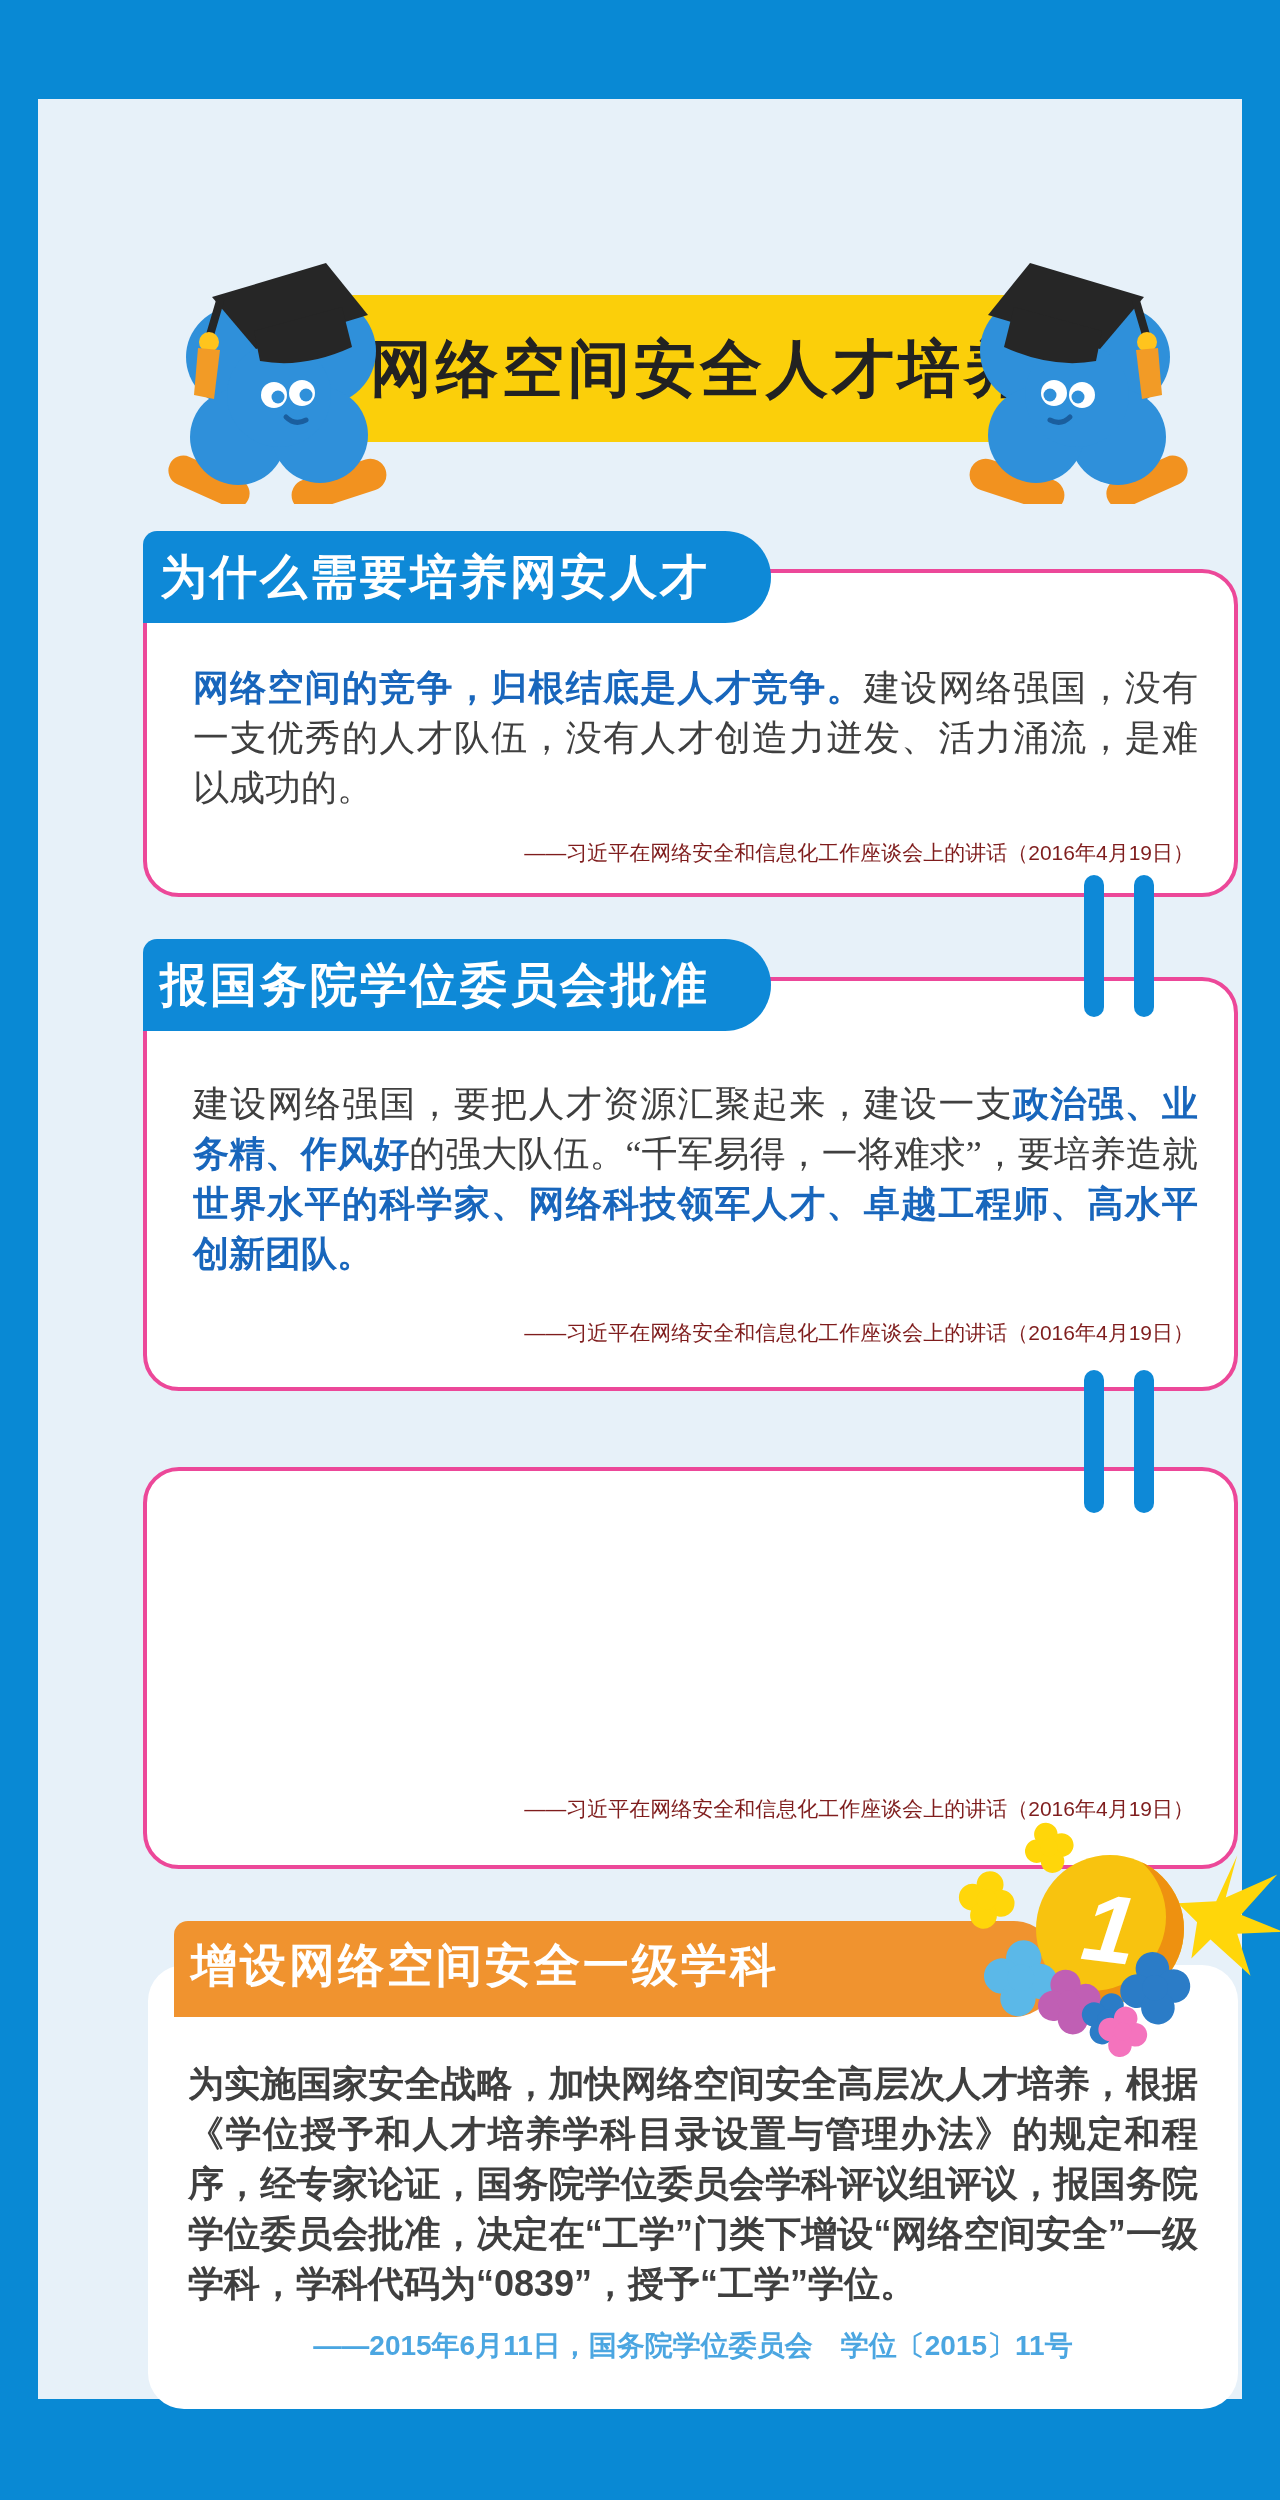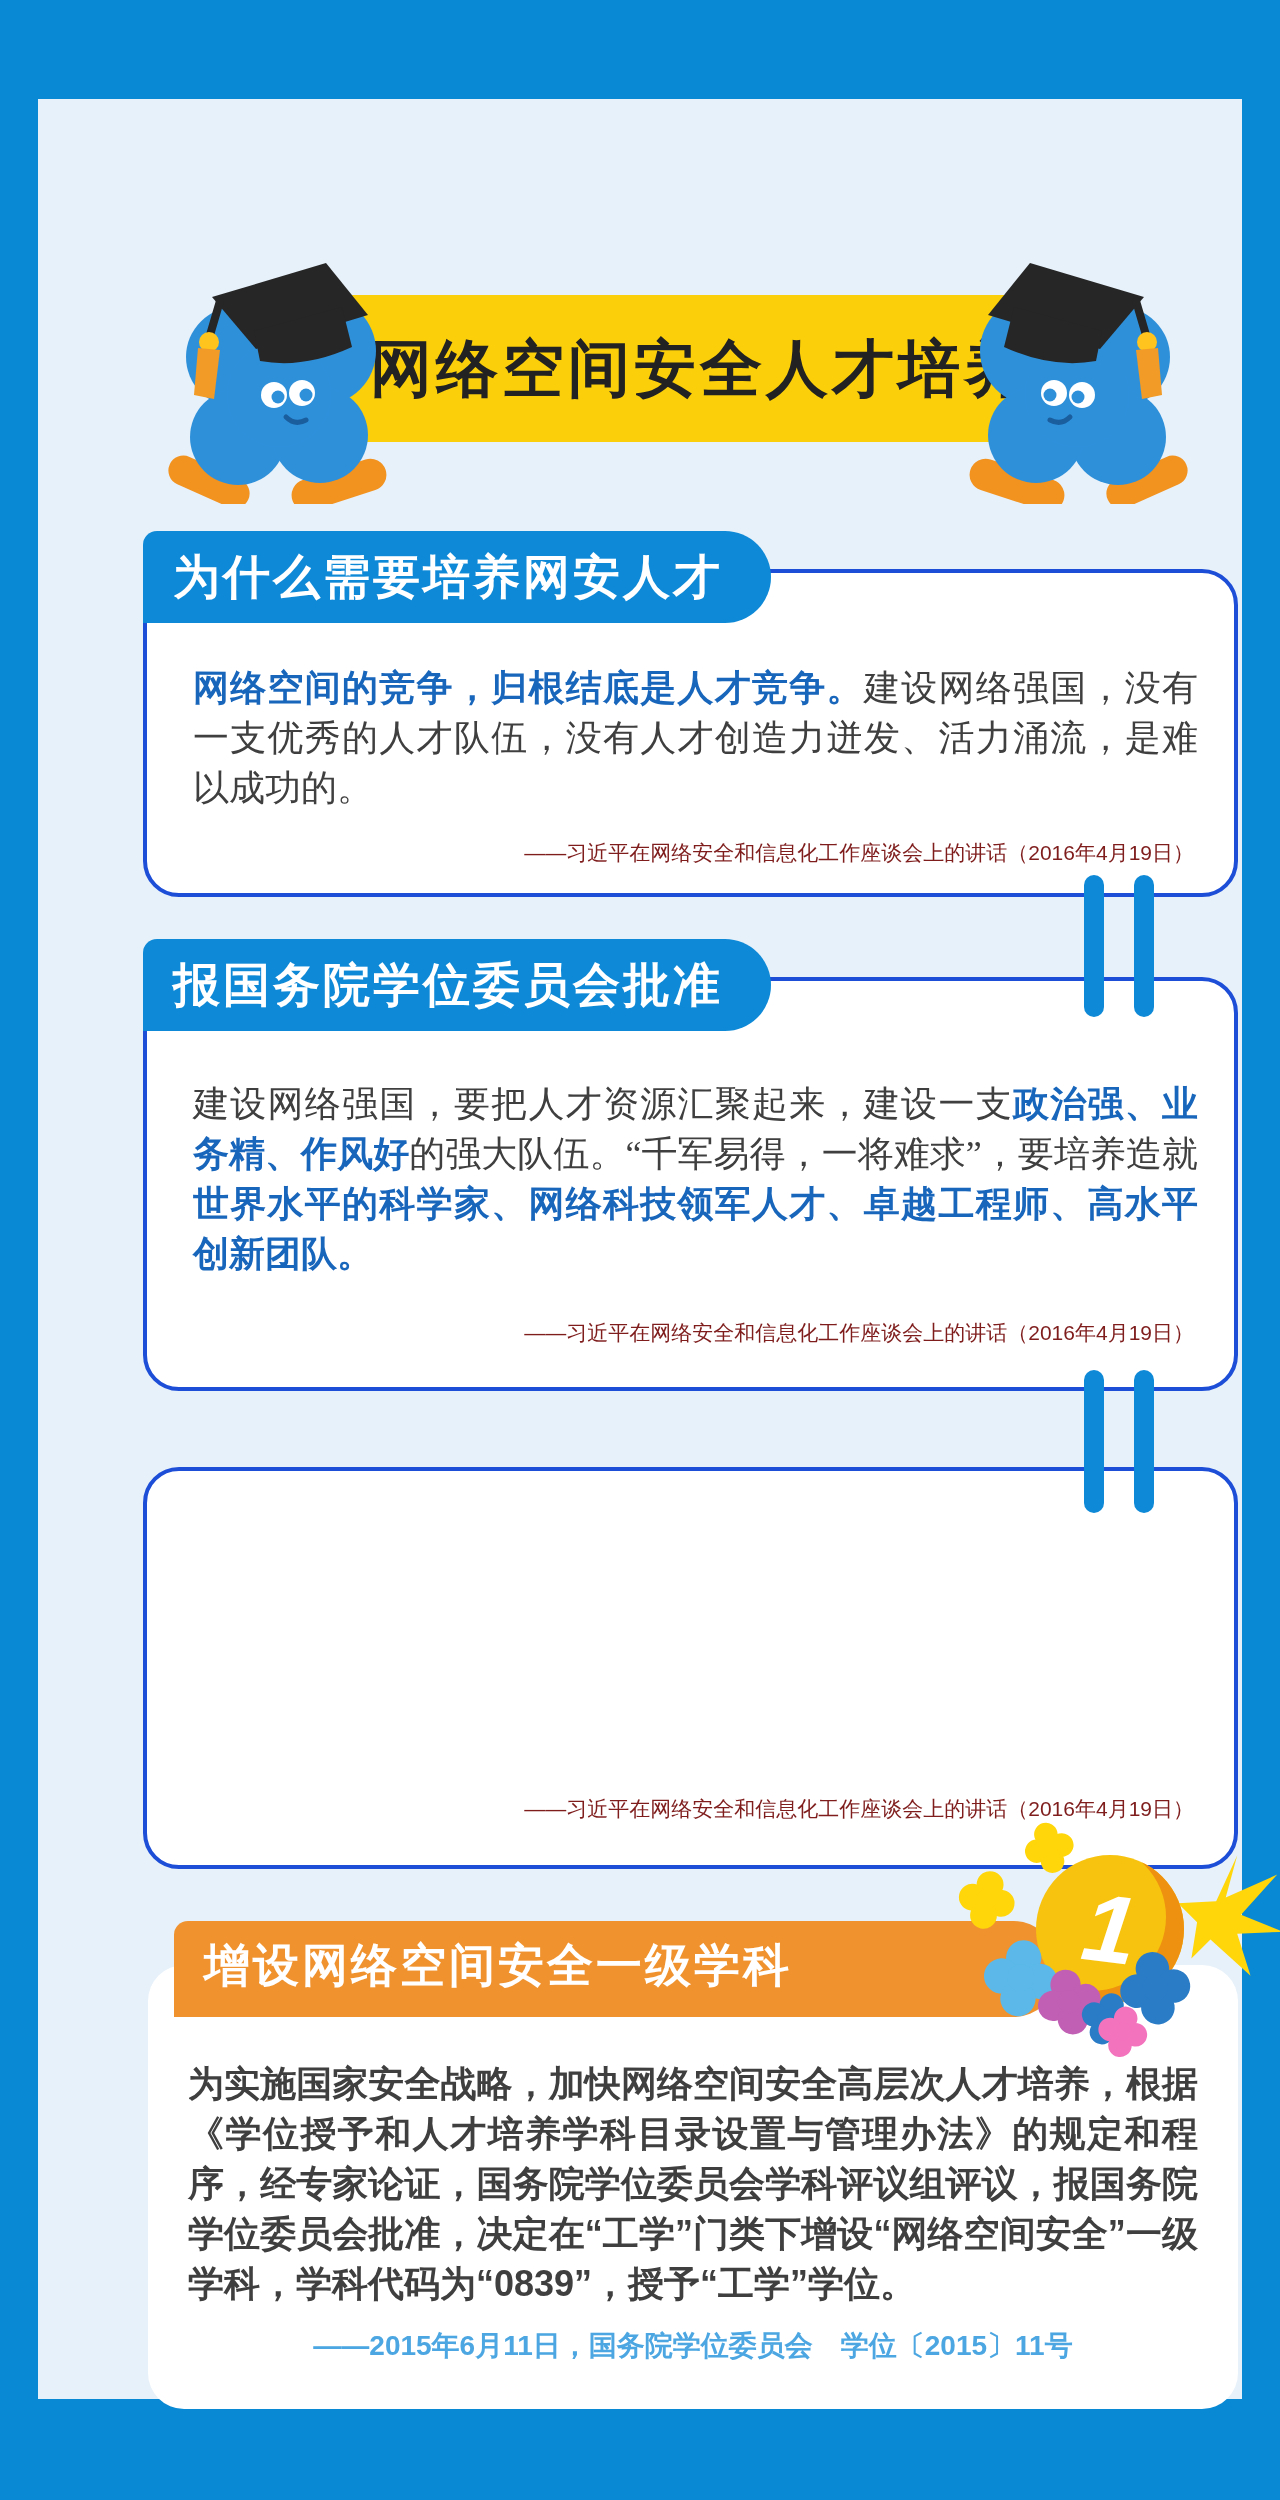--- a/index.html
+++ b/index.html
@@ -13,24 +13,24 @@
   .banner { position:absolute; left:286px; top:196px; width:752px; height:147px;
             background:#FBCF0A; z-index:2; display:flex; align-items:center; justify-content:center; }
   .banner h1 { font-size:62px; font-weight:900; color:#222; letter-spacing:4px; white-space:nowrap; }
   .mascot { position:absolute; top:150px; width:232px; height:255px; z-index:3; }
   .mascot-left  { left:126px; }
   .mascot-right { left:922px; transform:scaleX(-1); }
 
   
   .qsec { position:absolute; left:105px; width:1095px; }
   .qbox { position:absolute; left:0; top:38px; width:1095px; background:#fff;
-          border:4px solid #1d4ed8; border-radius:36px; }
+          border:4px solid #ec4899; border-radius:36px; }
   .qhead { position:absolute; left:0; top:0; height:92px; width:628px; background:#0E89D7;
            border-radius:14px 46px 46px 0; color:#fff; font-size:47px; font-weight:800;
-           letter-spacing:3px; line-height:92px; padding-left:30px; z-index:4; white-space:nowrap; }
+           letter-spacing:3px; line-height:92px; padding-left:17px; z-index:4; white-space:nowrap; }
   .ohead { background:#F0932F; }
   .body { position:absolute; left:46px; right:36px; color:#3F3F3F; font-size:36px;
           line-height:50px; text-align:justify; }
   .em { color:#1866BC; font-weight:700; }
   .attr { position:absolute; right:40px; color:#7f1d1d; font-size:21px; white-space:nowrap; }
 
   
   .bars { position:absolute; left:1046px; z-index:5; }
   .bars i { position:absolute; top:0; width:20px; height:100%; background:#0E89D7; border-radius:10px; }
   .bars i:nth-child(2) { left:50px; }

